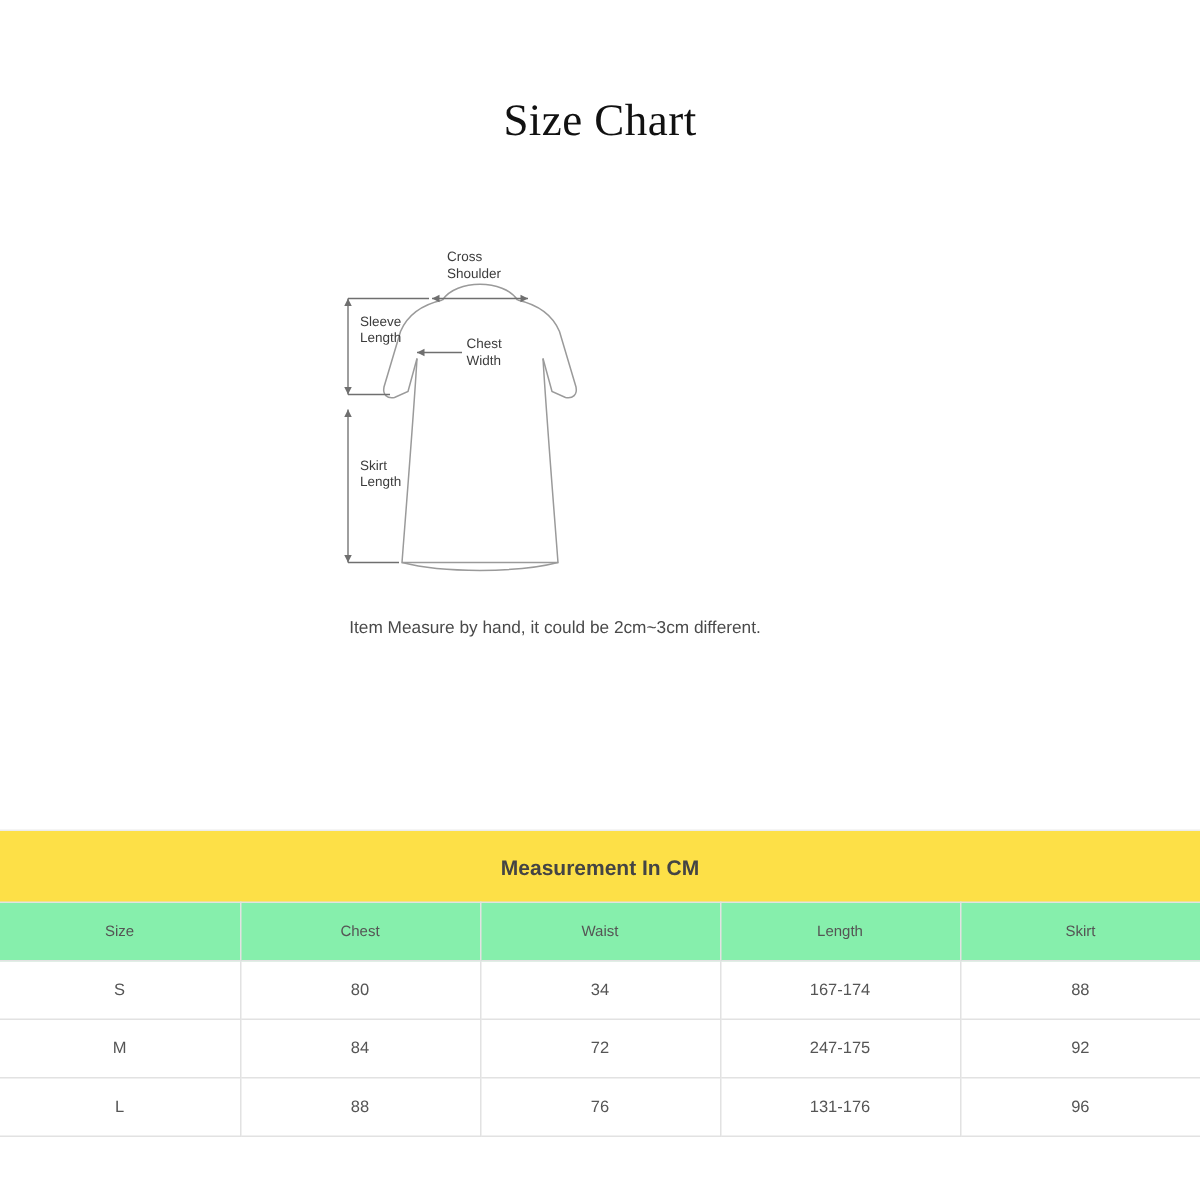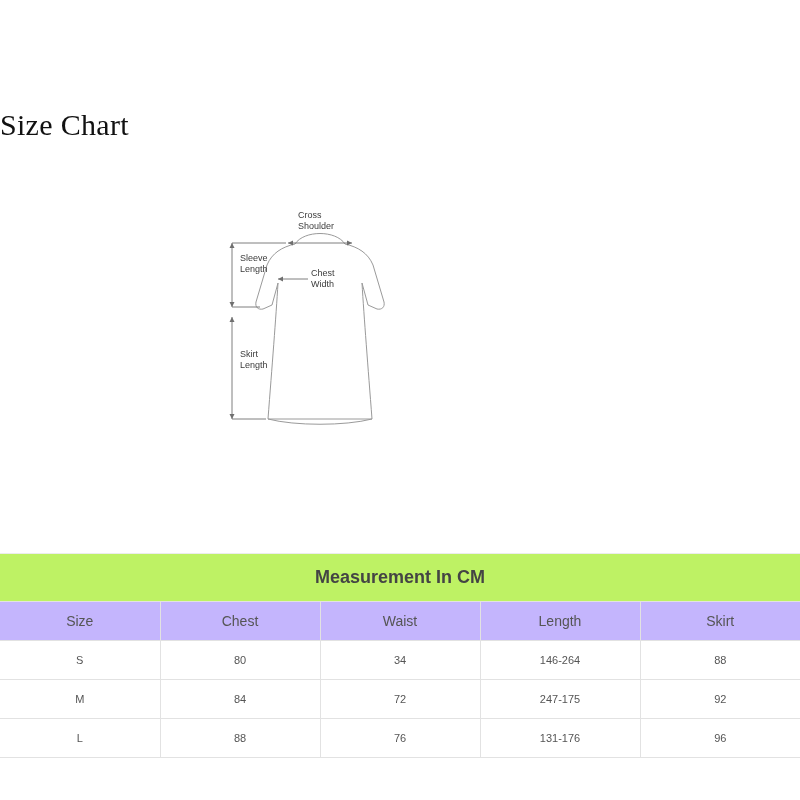--- a/index.html
+++ b/index.html
@@ -12,27 +12,27 @@
     font-family: "Liberation Sans", sans-serif;
     color: #333333;
   }
   .page {
     position: relative;
     width: 800px;
     height: 800px;
     overflow: hidden;
   }
   .title {
-    text-align: left;
+    text-align: center;
     font-size: 30px;
     font-weight: normal;
     font-family: "Liberation Serif", serif;
     color: #111111;
     margin: 0;
-    padding-top: 108px;
+    padding-top: 64px;
     letter-spacing: 0.3px;
   }
   .diagram-wrap {
     position: relative;
     width: 740px;
     height: 300px;
     margin-top: 55px;
   }
   .diagram-wrap svg {
     display: block;
@@ -56,33 +56,33 @@
     border-collapse: collapse;
     table-layout: fixed;
   }
   table.size-table td, table.size-table th {
     border: 1px solid #e2e2e2;
     text-align: center;
     font-weight: normal;
     color: #4c4c4c;
   }
   tr.measure-head td {
-    background: #bef264;
+    background: #fde047;
     height: 48px;
-    font-size: 18px;
+    font-size: 14px;
     font-weight: bold;
     color: #444444;
     border-left: none;
     border-right: none;
     border-top: 1px solid #ececec;
   }
   tr.col-head td {
-    background: #c4b5fd;
+    background: #86efac;
     height: 39px;
-    font-size: 14px;
+    font-size: 10px;
     color: #555555;
   }
   tr.data-row td {
     height: 39px;
     font-size: 11px;
     color: #555555;
     background: #ffffff;
   }
   tr.col-head td:first-child,
   tr.data-row td:first-child { border-left: none; }
@@ -147,40 +147,41 @@
         <line x1="12" y1="46" x2="12" y2="46"></line>
         <line x1="12" y1="120" x2="12" y2="222"></line>
         <line x1="12" y1="222" x2="46" y2="222"></line>
       </g>
       <polygon points="12,120 9.5,125 14.5,125" fill="#6f6f6f"></polygon>
       <polygon points="12,222 9.5,217 14.5,217" fill="#6f6f6f"></polygon>
       <text class="dlabel" x="20" y="160">Skirt</text>
       <text class="dlabel" x="20" y="171">Length</text>
     </svg>
 
+    <div class="note">Item Measure by hand, it could be 2cm~3cm different.</div>
   </div>
 
   <div class="table-block">
     <table class="size-table">
       <tbody>
         <tr class="measure-head">
           <td colspan="5">Measurement In CM</td>
         </tr>
         <tr class="col-head">
           <td style="width:124px">Size</td>
           <td style="width:167px">Chest</td>
           <td style="width:156px">Waist</td>
           <td style="width:218px">Length</td>
           <td style="width:135px">Skirt</td>
         </tr>
         <tr class="data-row">
           <td>S</td>
           <td>80</td>
           <td>34</td>
-          <td>146-264</td>
+          <td>167-174</td>
           <td>88</td>
         </tr>
         <tr class="data-row">
           <td>M</td>
           <td>84</td>
           <td>72</td>
           <td>247-175</td>
           <td>92</td>
         </tr>
         <tr class="data-row">

